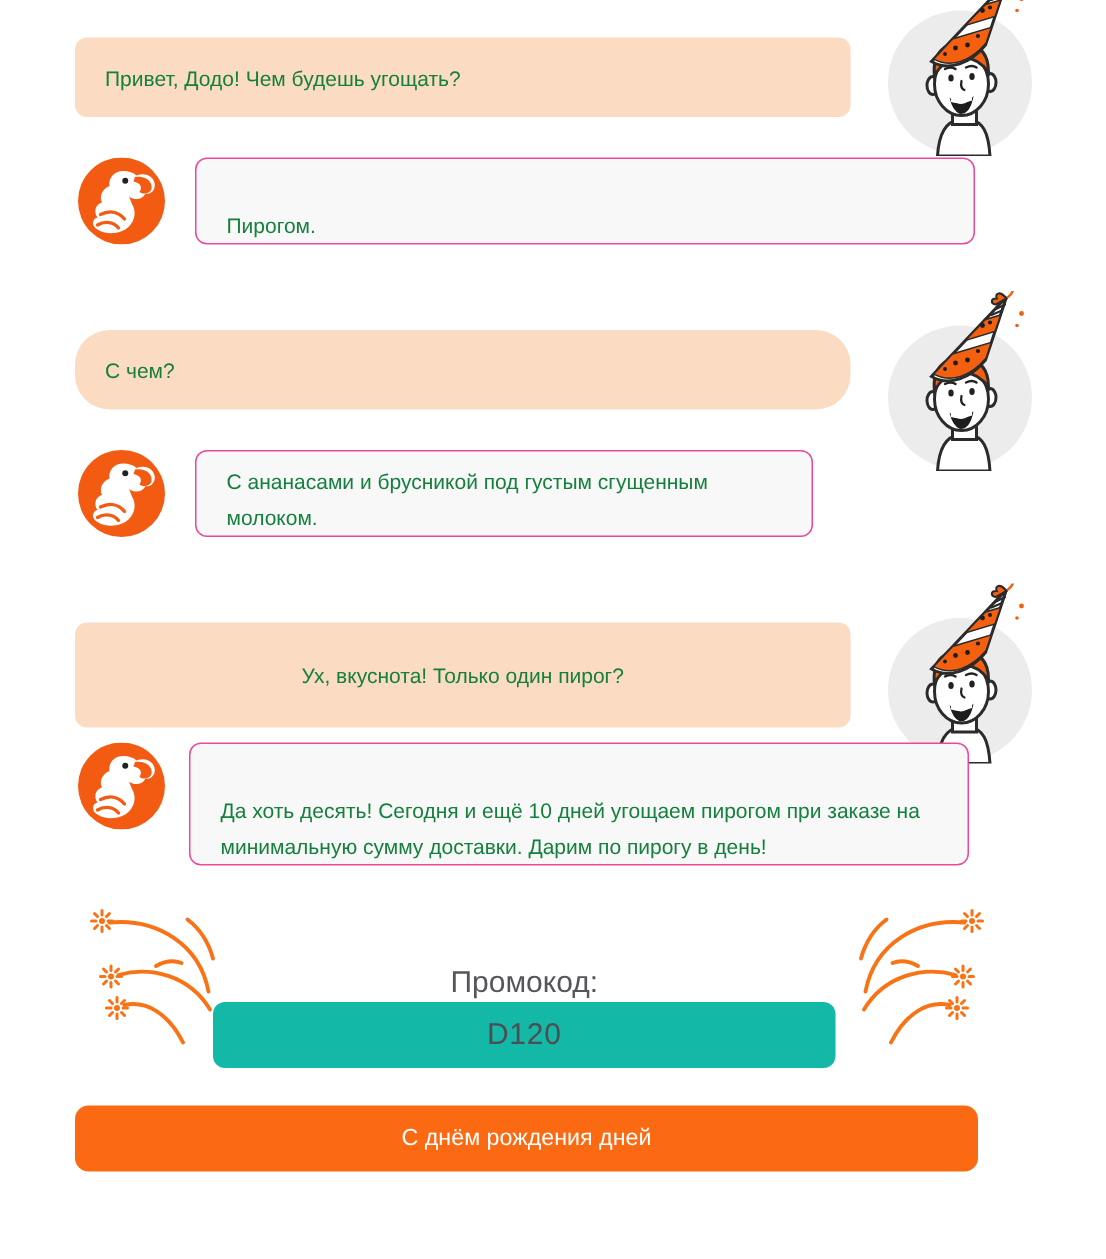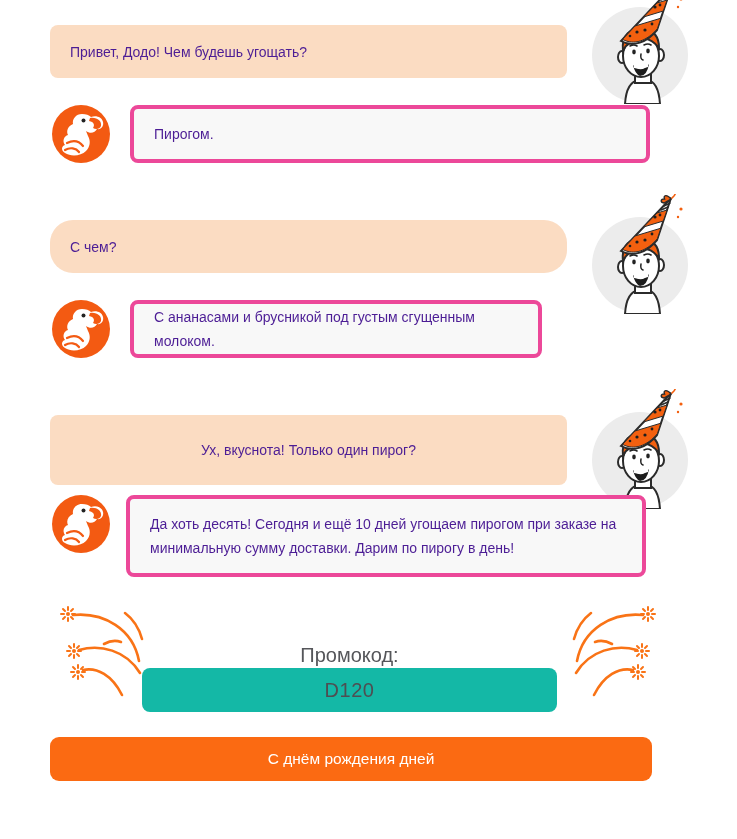--- a/index.html
+++ b/index.html
@@ -8,24 +8,24 @@
     position:relative;
     width:737px;height:839px;
     background:#ffffff;
     overflow:hidden;
   }
   .bubble{
     position:absolute;
     border-radius:8px;
     display:flex;align-items:center;
     padding:0 20px;box-sizing:border-box;
-    font-size:14px;color:#4c1d95;line-height:24px;
+    font-size:14px;color:#15803d;line-height:24px;
   }
   .bubble-user{background:#FBDCC2;}
-  .bubble-dodo{background:#F8F8F8;border:4px solid #ec4899;}
+  .bubble-dodo{background:#F8F8F8;border:1px solid #ec4899;align-items:flex-end;}
 
   .avatar{position:absolute;}
   .avatar svg{display:block;}
 
   .b1{left:50px;top:25px;width:517px;height:53px;}
   .a1{left:591px;top:-16px;}
   .d2{left:52px;top:105px;}
   .b2{left:130px;top:105px;width:520px;height:58px;}
   .b3{left:50px;top:220px;width:517px;height:53px;border-radius:23px;}
   .a3{left:591px;top:194px;}

